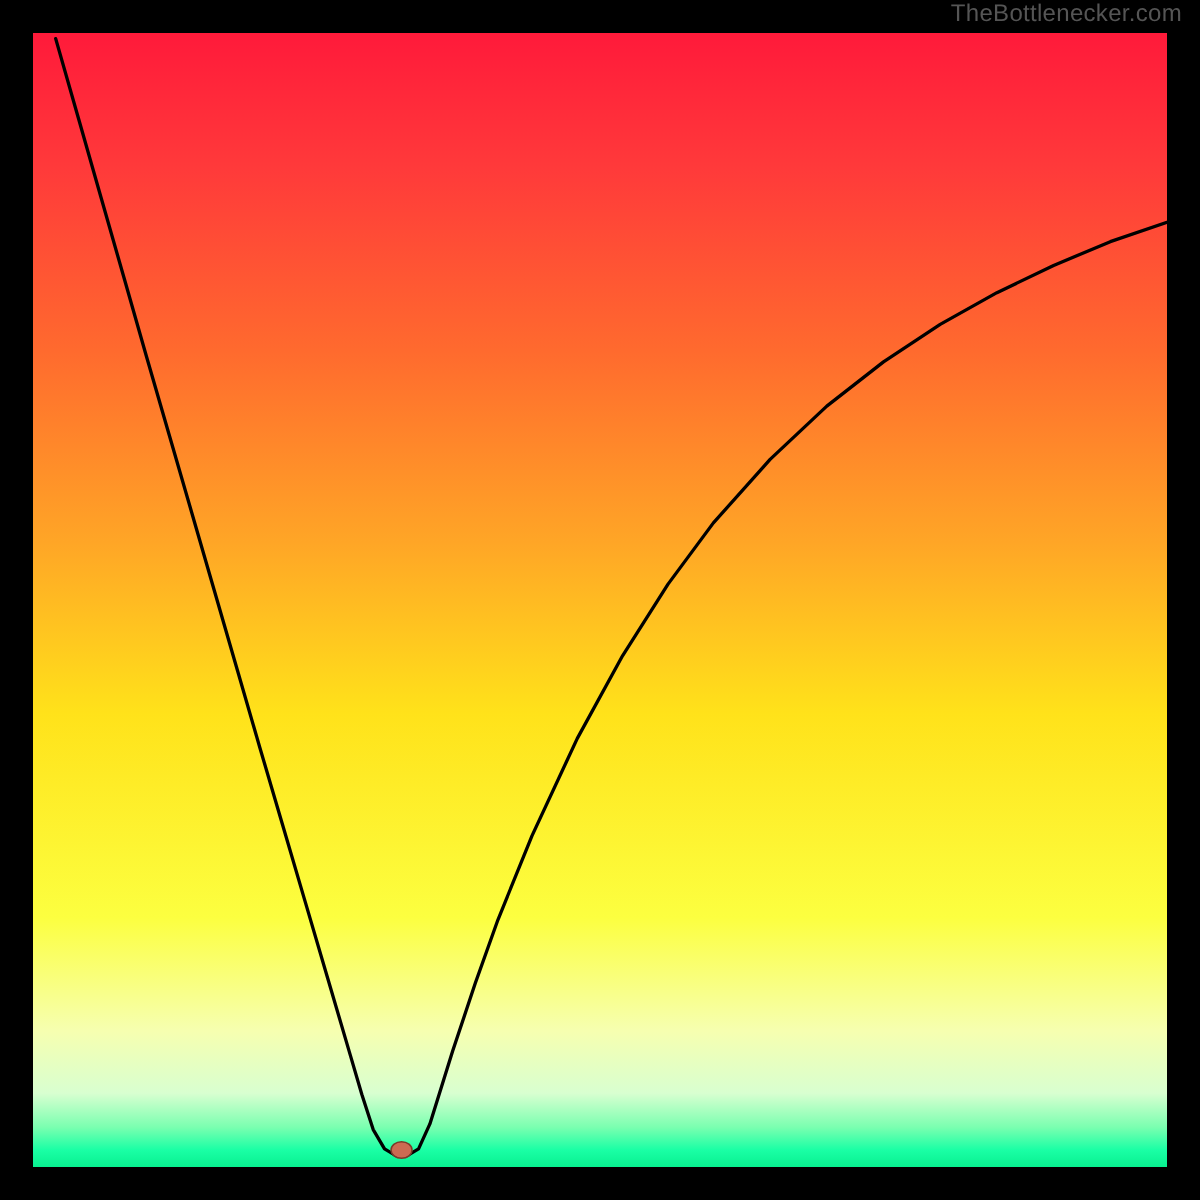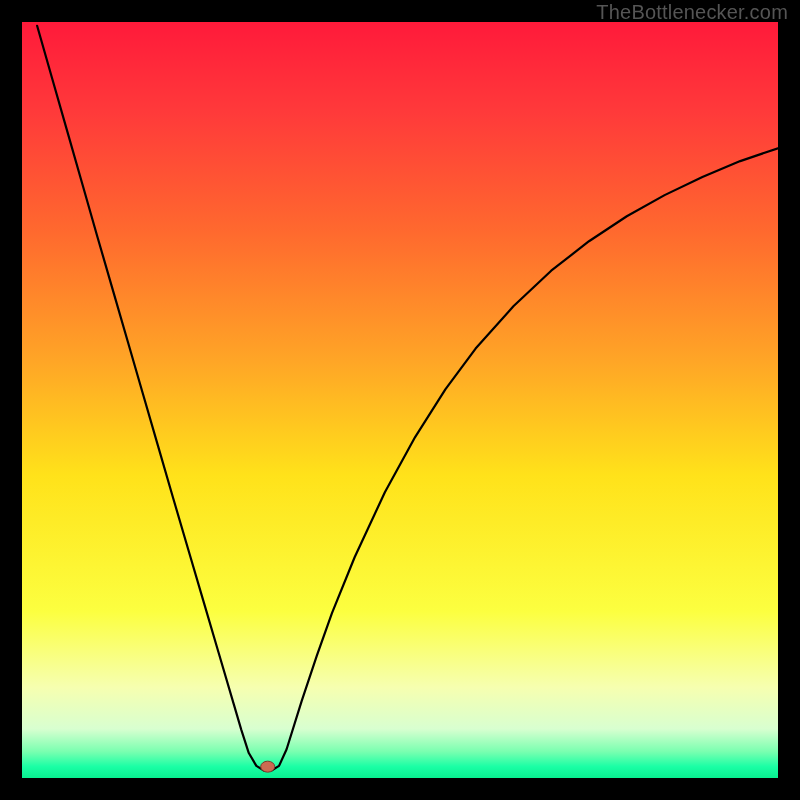--- a/index.html
+++ b/index.html
@@ -24,21 +24,21 @@
     left: 0;
     top: 0;
     width: 756px;
     height: 756px;
   }
   .watermark {
     position: absolute;
     top: 1px;
     right: 12px;
     color: #555555;
-    font-size: 20px;
+    font-size: 16px;
     font-weight: 400;
     letter-spacing: 0.2px;
   }
 </style>
 </head>
 <body>
 
 <div class="chart-frame">
   <svg class="plot-area" viewBox="0 0 756 756" width="756" height="756" preserveAspectRatio="none">
     <defs>

